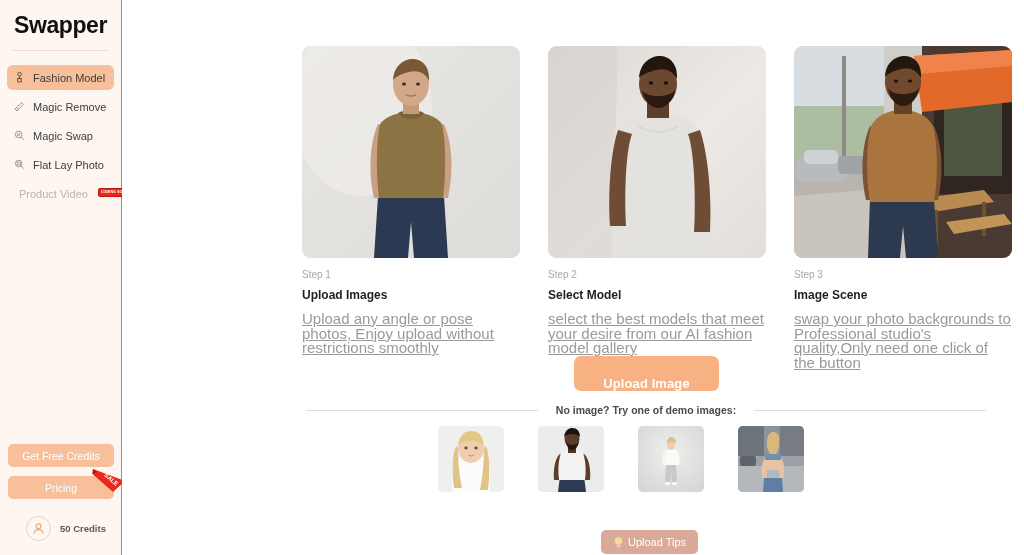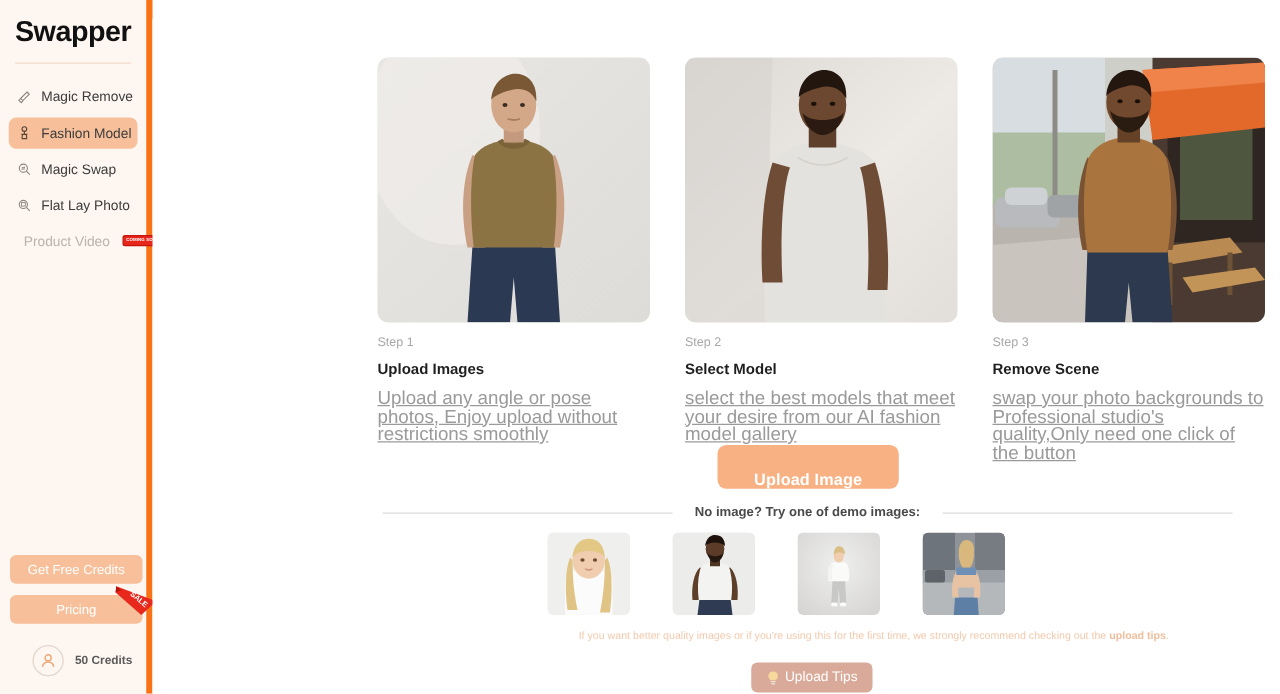--- a/index.html
+++ b/index.html
@@ -9,21 +9,21 @@
     background: #ffffff;
     font-family: "Liberation Sans", sans-serif;
     -webkit-font-smoothing: antialiased;
   }
   .app { display: flex; width: 1024px; height: 555px; }
 
   
   .sidebar {
     width: 122px; height: 555px;
     background: #FDF6F1;
-    border-right: 5px solid #f97316;
+    border-right: 1px solid #f97316;
     position: relative;
     flex: 0 0 122px;
   }
   .logo-wrap { padding: 10px 0 0 0; text-align: center; }
   .logo {
     font-size: 23px; font-weight: bold; color: #111111;
     letter-spacing: -0.4px; line-height: 30px;
   }
   .logo-divider {
     margin: 10px 12px 0 12px;
@@ -181,38 +181,38 @@
 
   <aside class="sidebar">
 
     <div class="logo-wrap">
       <div class="logo">Swapper</div>
     </div>
     <div class="logo-divider"></div>
 
     <nav class="nav">
 
+      <div class="nav-item active">
+        <span class="nav-ico">
+          <svg viewBox="0 0 16 16" fill="none" stroke="#5A4636" stroke-width="1.1">
+            <circle cx="8" cy="4" r="2.3"></circle>
+            <path d="M8 6.4 V9.2 M5 9.2 H11 M6.2 9.2 L5.6 13 M9.8 9.2 L10.4 13 M5.2 13.4 H10.8"></path>
+          </svg>
+        </span>
+        <span class="nav-label">Fashion Model</span>
+      </div>
+
       <div class="nav-item">
         <span class="nav-ico">
           <svg viewBox="0 0 16 16" fill="none" stroke="#8D8580" stroke-width="1.1">
             <path d="M10.6 3.2 L12.8 5.4 L6.6 11.6 L4.4 9.4 Z"></path>
             <path d="M4.4 9.4 L2.6 11.2 L5 13.6 L6.6 11.6"></path>
           </svg>
         </span>
         <span class="nav-label">Magic Remove</span>
-      </div>
-
-      <div class="nav-item active">
-        <span class="nav-ico">
-          <svg viewBox="0 0 16 16" fill="none" stroke="#5A4636" stroke-width="1.1">
-            <circle cx="8" cy="4" r="2.3"></circle>
-            <path d="M8 6.4 V9.2 M5 9.2 H11 M6.2 9.2 L5.6 13 M9.8 9.2 L10.4 13 M5.2 13.4 H10.8"></path>
-          </svg>
-        </span>
-        <span class="nav-label">Fashion Model</span>
       </div>
 
       <div class="nav-item">
         <span class="nav-ico">
           <svg viewBox="0 0 16 16" fill="none" stroke="#8D8580" stroke-width="1.1">
             <circle cx="7" cy="6.8" r="4"></circle>
             <path d="M10 9.8 L13.4 13.2"></path>
             <path d="M5.4 6.3 H8.6 M8.6 6.3 L7.7 5.4 M8.6 7.6 H5.4 M5.4 7.6 L6.3 8.5" stroke-width="0.9"></path>
           </svg>
         </span>
@@ -377,21 +377,21 @@
             <path d="M100 50 L118 50 L118 68 L100 68 Z" fill="#654227"></path>
 
             <ellipse cx="109" cy="36" rx="18" ry="22" fill="#70492E"></ellipse>
             <path d="M91 31 C92 14 104 10 110 10 C121 10 128 18 127 32 C122 23 114 21 107 23 C99 25 93 28 91 31 Z" fill="#24170F"></path>
             <path d="M94 42 C96 54 103 60 109 60 C116 60 123 54 125 42 C120 50 98 50 94 42 Z" fill="#2B1C12"></path>
             <ellipse cx="102" cy="35" rx="2.1" ry="1.6" fill="#180F09"></ellipse>
             <ellipse cx="116" cy="35" rx="2.1" ry="1.6" fill="#180F09"></ellipse>
           </svg>
         </div>
         <div class="step-num">Step 3</div>
-        <div class="step-title">Remove Scene</div>
+        <div class="step-title">Image Scene</div>
         <div class="step-desc">swap your photo backgrounds to Professional studio's quality,Only need one click of the button</div>
       </div>
 
     </section>
 
     <div class="upload-btn">
       <span>Upload Image</span>
     </div>
 
     <div class="demo-divider">
@@ -462,23 +462,20 @@
           <path d="M42 30 C46 34 47 44 46 52 L41 52 C42 44 41 36 39 32 Z" fill="#E7C3A4"></path>
           <path d="M27 30 L43 30 L42 44 L28 44 Z" fill="#E7C3A4"></path>
           <path d="M27 28 L43 28 L43 34 L27 34 Z" fill="#6E8FB5"></path>
           <ellipse cx="35" cy="18" rx="6" ry="7.5" fill="#EDC4A5"></ellipse>
           <path d="M29 16 C29 8 33 6 35 6 C40 6 42 10 41 17 C41 24 39 27 38 28 L32 28 C30 25 29 21 29 16 Z" fill="#D9B87E"></path>
         </svg>
       </div>
 
     </div>
 
-    <div class="warn-text">
-      <span>If you want better quality images or if you're using this for the first time, we strongly recommend checking out the </span><b>upload tips</b><span>.</span>
-    </div>
 
     <div class="tips-btn">
       <span>
         <svg width="11" height="13" viewBox="0 0 12 14" fill="none">
           <path d="M6 1.2 C3.4 1.2 1.8 3 1.8 5.1 C1.8 6.7 3 7.7 3.5 8.8 L8.5 8.8 C9 7.7 10.2 6.7 10.2 5.1 C10.2 3 8.6 1.2 6 1.2 Z" fill="#F6D99B"></path>
           <rect x="3.8" y="9.5" width="4.4" height="1.2" rx="0.5" fill="#E9E1D6"></rect>
           <rect x="4.3" y="11.3" width="3.4" height="1.2" rx="0.5" fill="#E9E1D6"></rect>
         </svg>
       </span>
       <span>Upload Tips</span>

